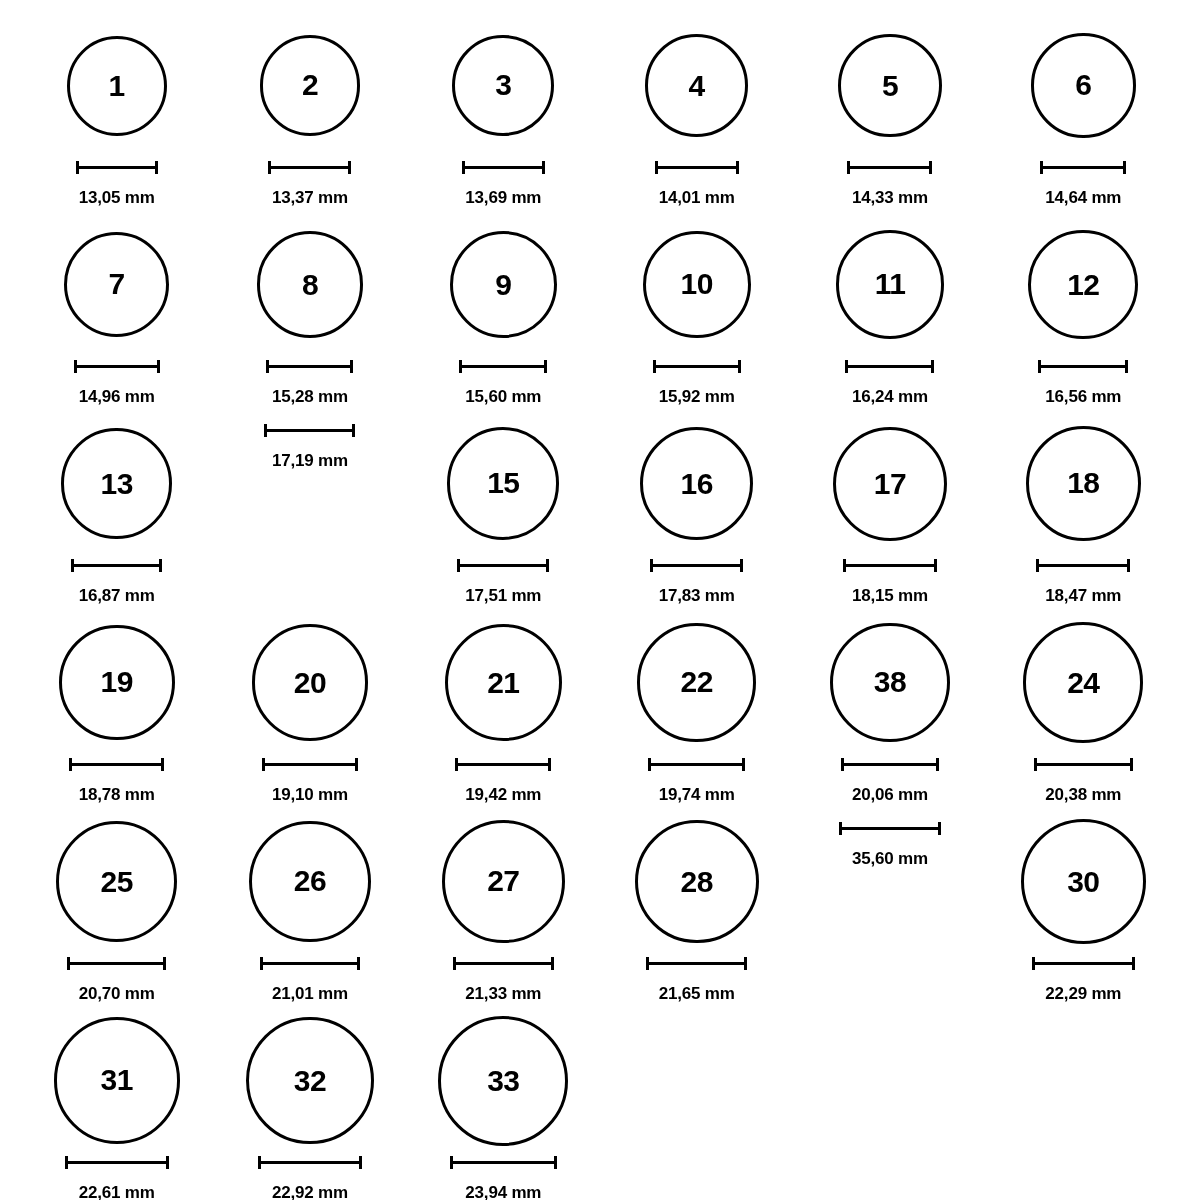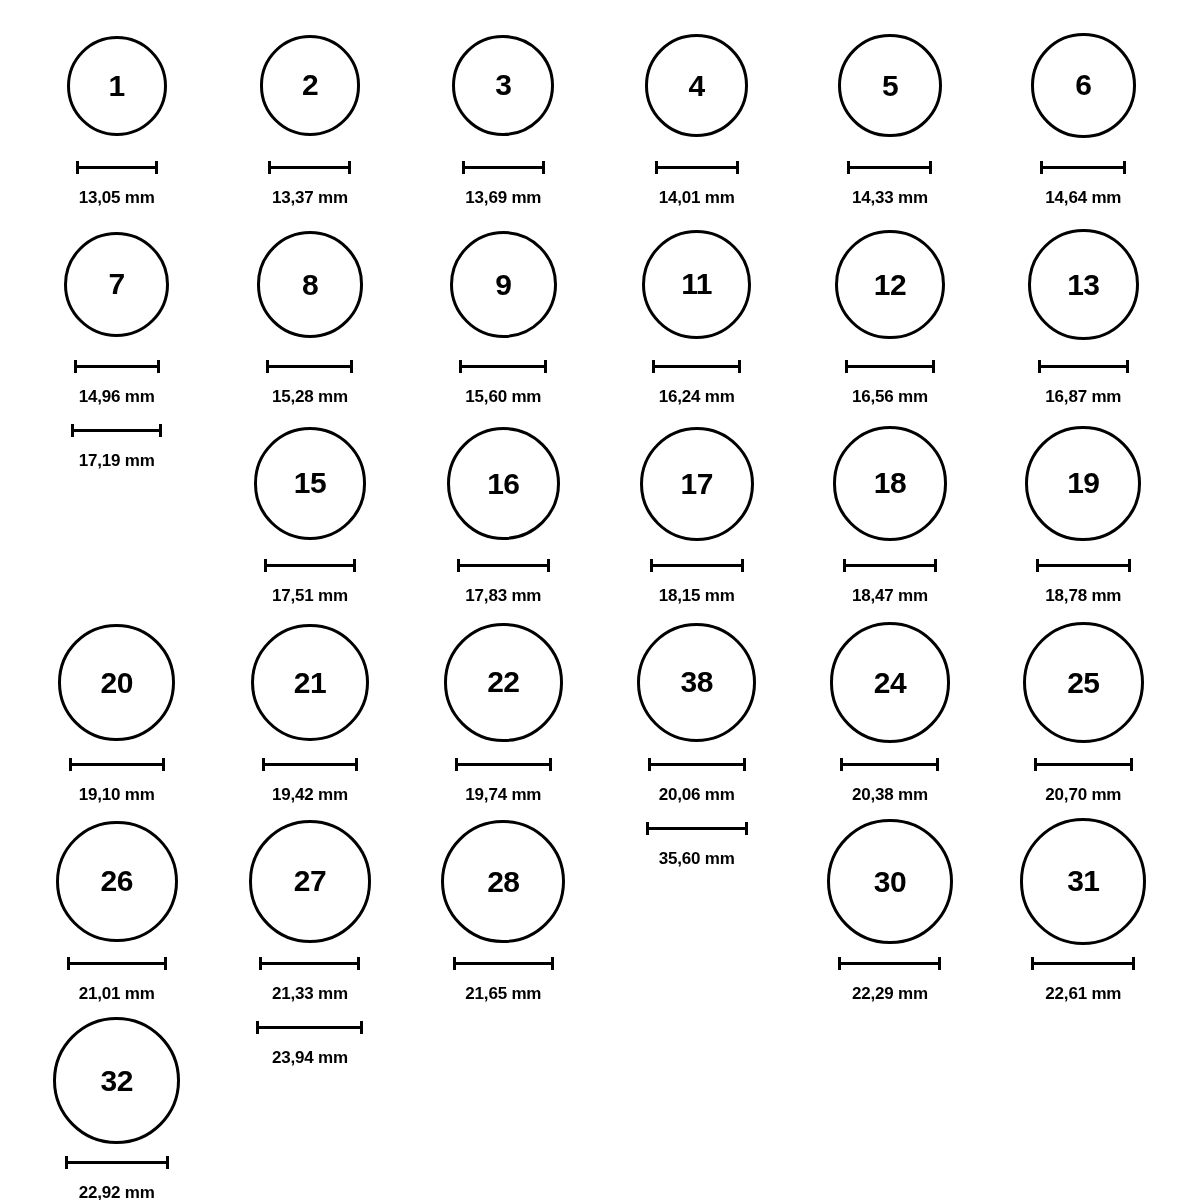--- a/index.html
+++ b/index.html
@@ -221,20 +221,34 @@
         <div class="measure">
           <div class="bar" style="width: 88px;">
             <span class="cap left"></span>
             <span class="cap right"></span>
           </div>
         </div>
         <div class="label">15,60 mm</div>
       </div>
       <div class="cell">
         <div class="ring-wrap">
+          <div class="ring" style="width: 107.9px; height: 107.9px;">
+            <span class="ring-num">10</span>
+          </div>
+        </div>
+        <div class="measure">
+          <div class="bar" style="width: 88px;">
+            <span class="cap left"></span>
+            <span class="cap right"></span>
+          </div>
+        </div>
+        <div class="label">15,92 mm</div>
+      </div>
+      <div class="cell">
+        <div class="ring-wrap">
           <div class="ring" style="width: 108.8px; height: 108.8px;">
             <span class="ring-num">11</span>
           </div>
         </div>
         <div class="measure">
           <div class="bar" style="width: 89px;">
             <span class="cap left"></span>
             <span class="cap right"></span>
           </div>
         </div>
@@ -518,20 +532,25 @@
         </div>
         <div class="measure">
           <div class="bar" style="width: 104px;">
             <span class="cap left"></span>
             <span class="cap right"></span>
           </div>
         </div>
         <div class="label">22,92 mm</div>
       </div>
       <div class="cell">
+        <div class="ring-wrap">
+          <div class="ring" style="width: 130px; height: 130px;">
+            <span class="ring-num">33</span>
+          </div>
+        </div>
         <div class="measure">
           <div class="bar" style="width: 107px;">
             <span class="cap left"></span>
             <span class="cap right"></span>
           </div>
         </div>
         <div class="label">23,94 mm</div>
       </div>
     </div>
 </div>

